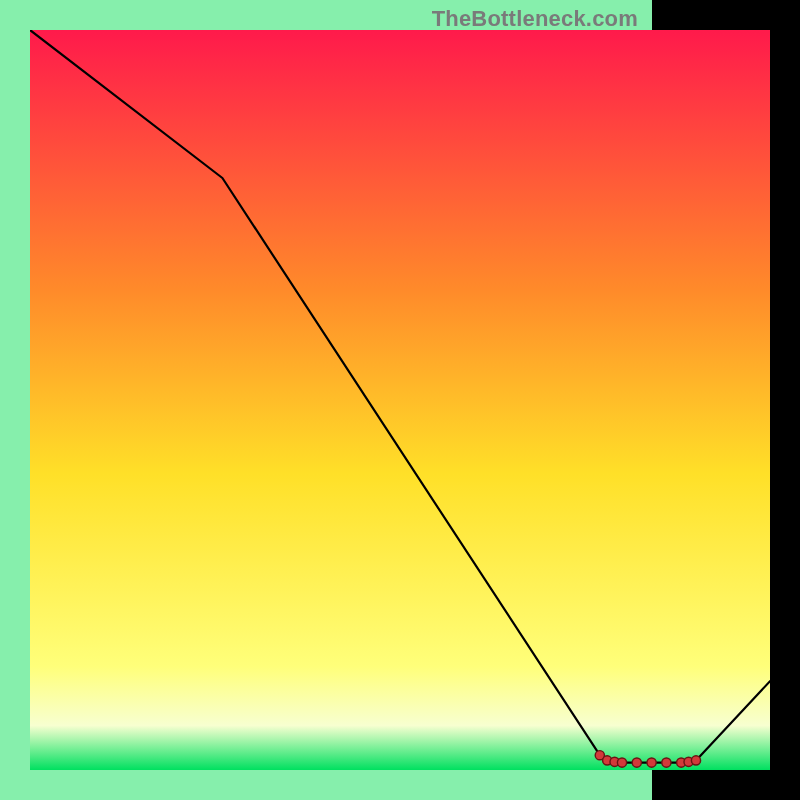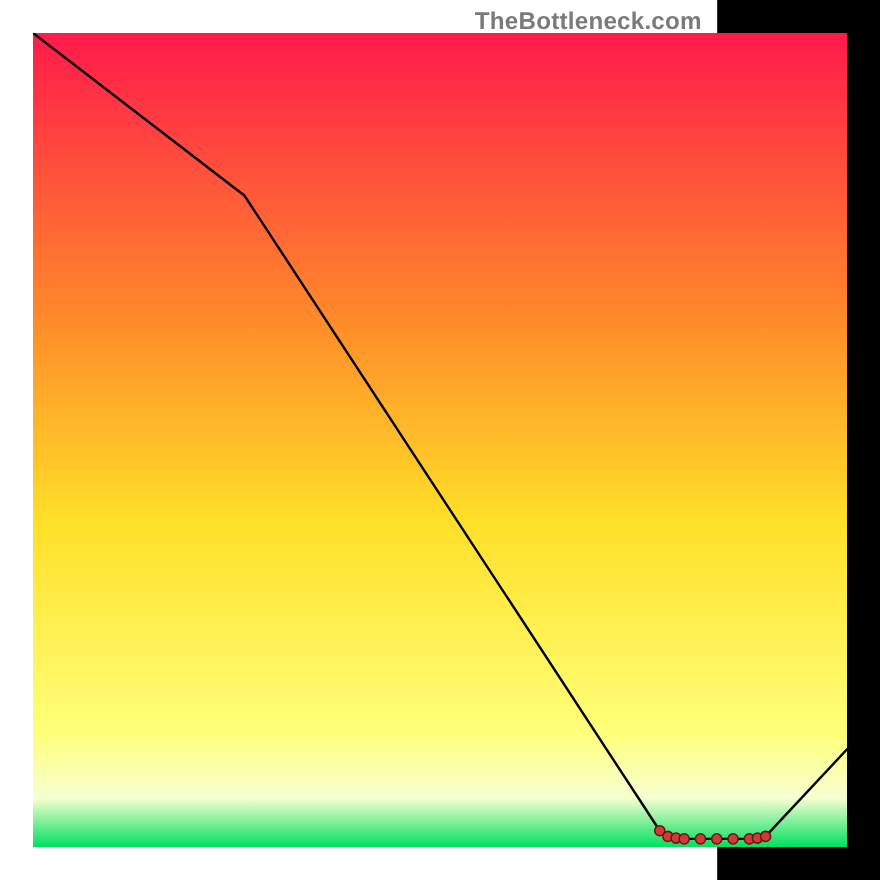--- a/index.html
+++ b/index.html
@@ -1,21 +1,21 @@
 <!DOCTYPE html>
 <html><head>
 <meta charset="utf-8">
 <style>
   * { margin: 0; padding: 0; box-sizing: border-box; }
   html, body { width: 800px; height: 800px; background: #000; overflow: hidden; }
   .frame {
     position: relative;
     width: 652px;
     height: 800px;
-    background: #ffffff;
+    background: #86efac;
   }
   .watermark {
     position: absolute;
     top: 6px;
     right: 14px;
     font-family: Arial, Helvetica, sans-serif;
     font-size: 22px;
     font-weight: bold;
     color: #7a7a7a;
     letter-spacing: 0.2px;

